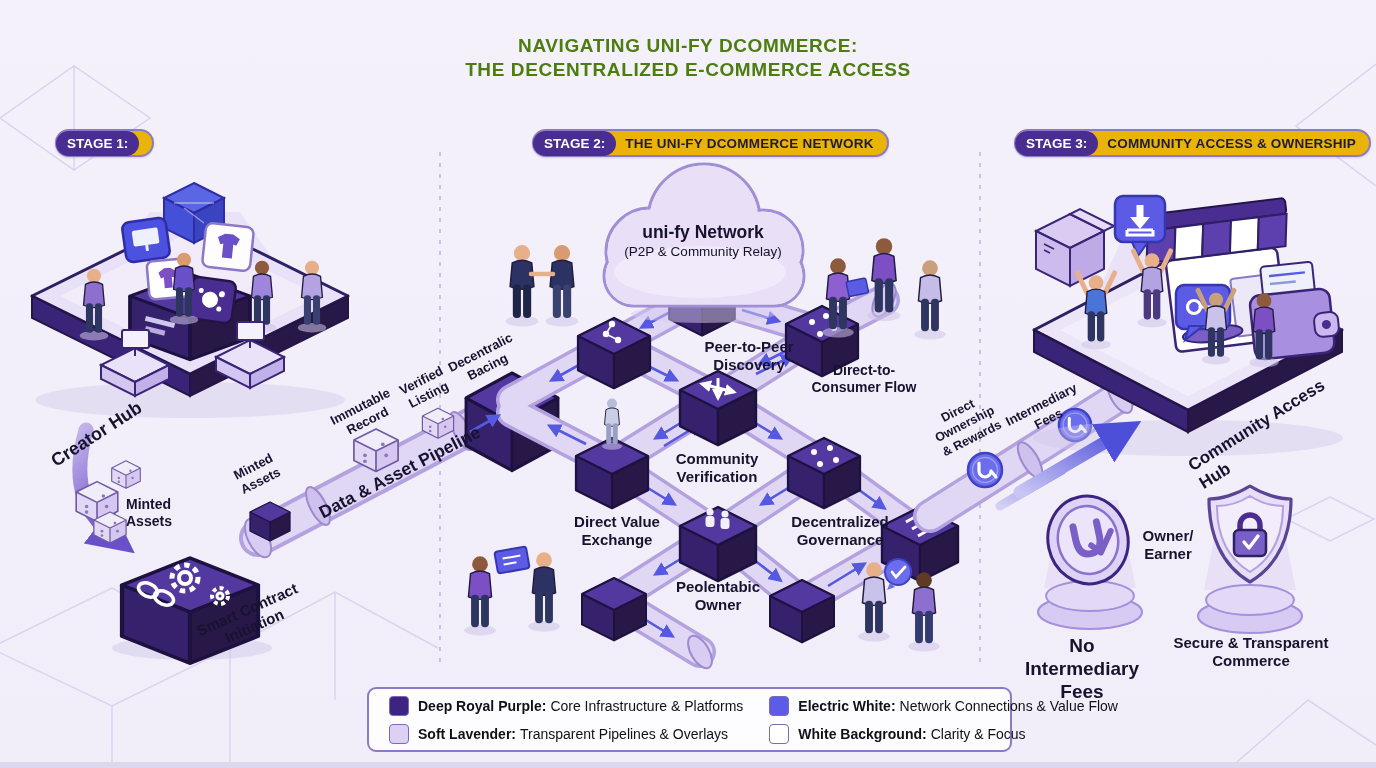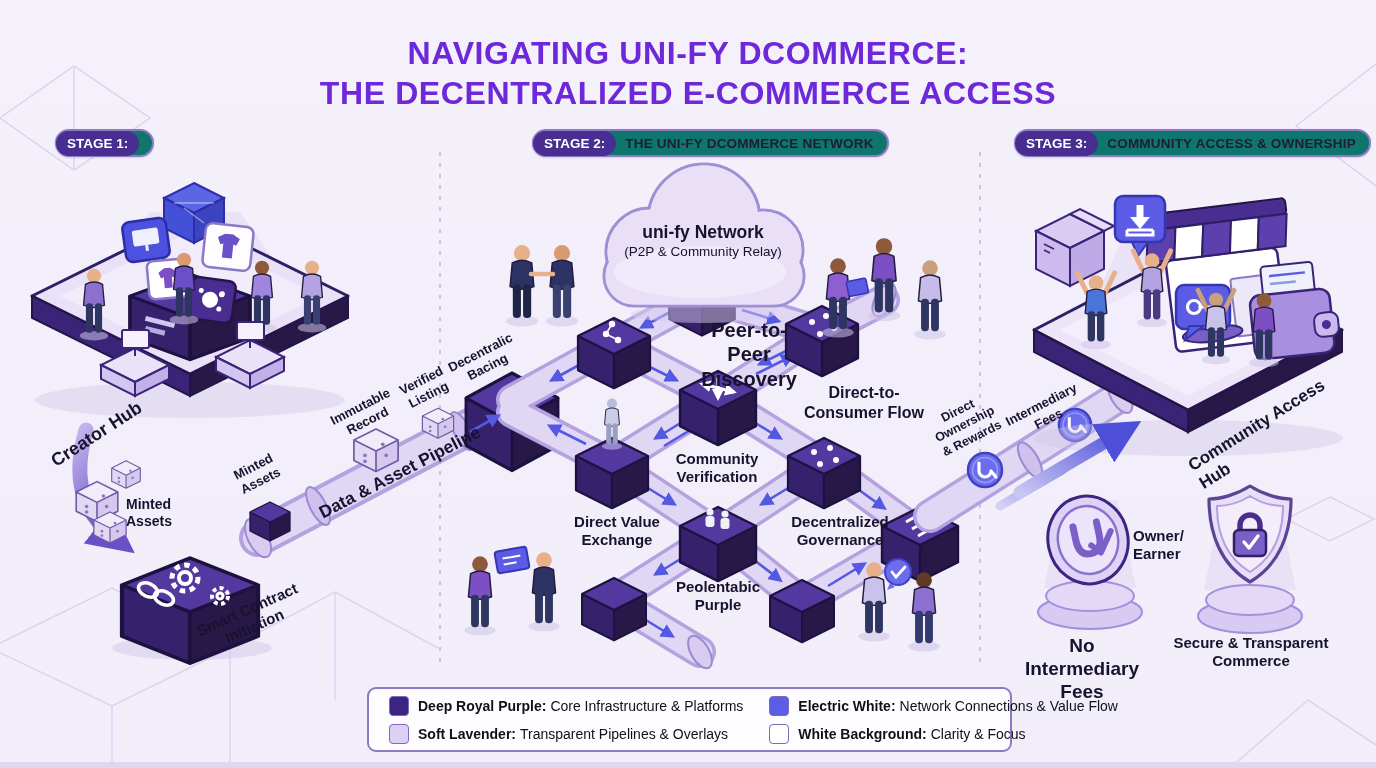--- a/index.html
+++ b/index.html
@@ -1,23 +1,23 @@
 <!DOCTYPE html>
 <html><head>
 <meta charset="utf-8">
 <style>
   html,body{margin:0;padding:0;}
   body{width:1376px;height:768px;position:relative;overflow:hidden;
        background:linear-gradient(180deg,#f4f1fb 0%,#f1edf9 100%);
        font-family:"Liberation Sans",sans-serif;}
   .scene{position:absolute;left:0;top:0;z-index:1;}
   .title{position:absolute;top:34px;left:0;right:0;text-align:center;z-index:5;
-         color:#6d28d9;font-weight:800;font-size:32px;letter-spacing:.6px;line-height:1.24;}
+         color:#4d7c0f;font-weight:800;font-size:19px;letter-spacing:.6px;line-height:1.24;}
   .badge{position:absolute;top:129px;display:flex;align-items:center;height:28px;
-         background:#0f766e;border:2px solid #8d7ac6;border-radius:16px;padding-right:13px;
+         background:#eab308;border:2px solid #8d7ac6;border-radius:16px;padding-right:13px;
          z-index:5;box-shadow:0 1px 2px rgba(60,40,120,.18);box-sizing:border-box;}
   .badge .tag{background:#4a2d91;color:#fff;border-radius:14px;padding:0 11px;margin-left:-1px;
          font-weight:bold;font-size:13.5px;line-height:25px;white-space:nowrap;}
   .badge .lab{font-weight:bold;font-size:13.5px;color:#1e1b3c;padding-left:9px;
          letter-spacing:.2px;white-space:nowrap;}
   .lbl{position:absolute;font-weight:bold;color:#17122e;white-space:pre-line;line-height:1.22;
        z-index:3;text-align:center;}
   .legend{position:absolute;left:367px;top:687px;width:645px;height:65px;background:#fdfcff;
        border:2px solid #8d7ac6;border-radius:9px;z-index:5;display:grid;
        grid-template-columns:1.05fr 1fr;align-content:center;row-gap:8px;column-gap:26px;
@@ -458,40 +458,40 @@
 <div class="lbl" style="left:392px;top:372px;width:66px;font-size:13px;transform:rotate(-27deg)">Verified
 Listing</div>
 <div class="lbl" style="left:442px;top:344px;width:84px;font-size:13px;transform:rotate(-27deg)">Decentralic
 Bacing</div>
 <div class="lbl" style="left:302px;top:462px;width:196px;font-size:17.5px;transform:rotate(-27.5deg)">Data &amp; Asset Pipeline</div>
 <div class="lbl" style="left:176px;top:600px;width:150px;font-size:15px;transform:rotate(-24deg)">Smart Contract
 Initiation</div>
 
 <div class="lbl" style="left:612px;top:222px;width:182px;font-size:17.5px">uni-fy Network</div>
 <div class="lbl" style="left:598px;top:244px;width:210px;font-size:13.5px;font-weight:normal">(P2P &amp; Community Relay)</div>
-<div class="lbl" style="left:690px;top:318px;width:118px;font-size:20px">Peer-to-Peer
+<div class="lbl" style="left:690px;top:338px;width:118px;font-size:15px">Peer-to-Peer
 Discovery</div>
-<div class="lbl" style="left:796px;top:383px;width:136px;font-size:16px">Direct-to-
+<div class="lbl" style="left:796px;top:362px;width:136px;font-size:14px">Direct-to-
 Consumer Flow</div>
 <div class="lbl" style="left:656px;top:450px;width:122px;font-size:15px">Community
 Verification</div>
 <div class="lbl" style="left:556px;top:513px;width:122px;font-size:15px">Direct Value
 Exchange</div>
 <div class="lbl" style="left:772px;top:513px;width:136px;font-size:15px">Decentralized
 Governance</div>
 <div class="lbl" style="left:660px;top:578px;width:116px;font-size:15px">Peolentabic
-Purple</div>
+Owner</div>
 
 <div class="lbl" style="left:922px;top:402px;width:86px;font-size:12.5px;transform:rotate(-27deg)">Direct
 Ownership
 &amp; Rewards</div>
 <div class="lbl" style="left:998px;top:396px;width:94px;font-size:13px;transform:rotate(-27deg)">Intermediary
 Fees</div>
 <div class="lbl" style="left:1182px;top:408px;width:180px;font-size:17px;transform:rotate(-32deg);text-align:left">Community Access Hub</div>
-<div class="lbl" style="left:1133px;top:527px;width:70px;font-size:15px;text-align:left">Owner/
+<div class="lbl" style="left:1133px;top:527px;width:70px;font-size:15px;text-align:center">Owner/
 Earner</div>
 <div class="lbl" style="left:1012px;top:634px;width:140px;font-size:19px">No Intermediary
 Fees</div>
 <div class="lbl" style="left:1168px;top:634px;width:166px;font-size:15px">Secure &amp; Transparent
 Commerce</div>
 
 <div class="legend">
   <div class="litem">
     <span class="sw" style="background: rgb(61, 36, 131);"></span>
     <span><span class="lname">Deep Royal Purple:</span><span class="ldesc">Core Infrastructure &amp; Platforms</span></span>

